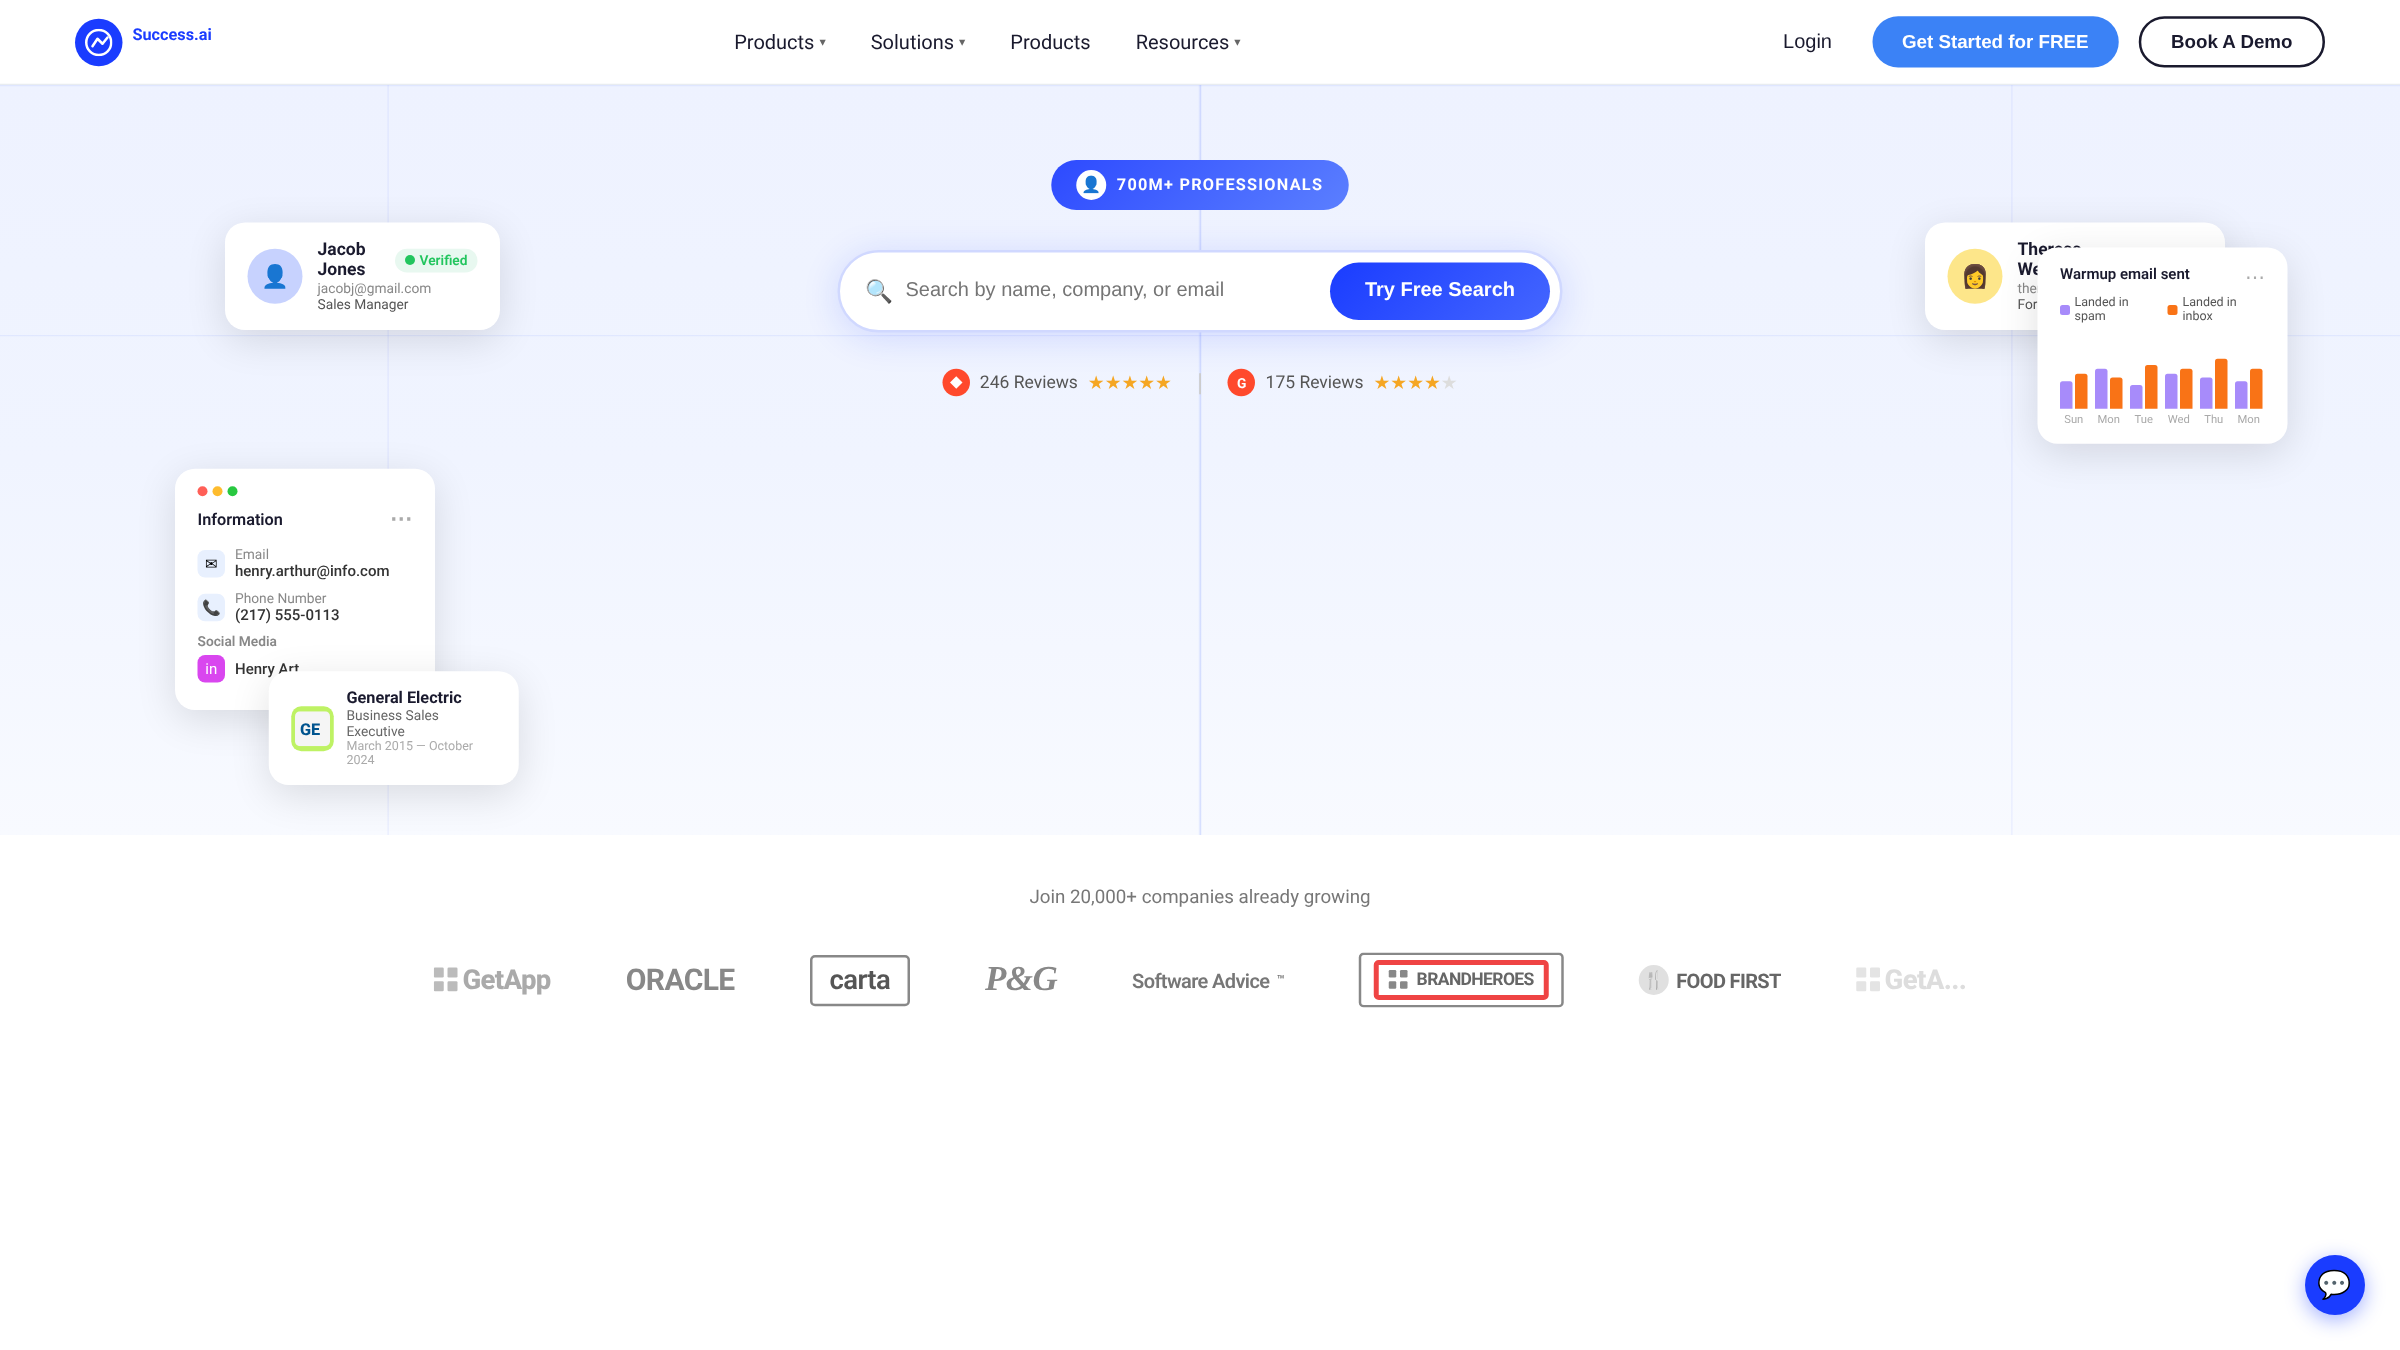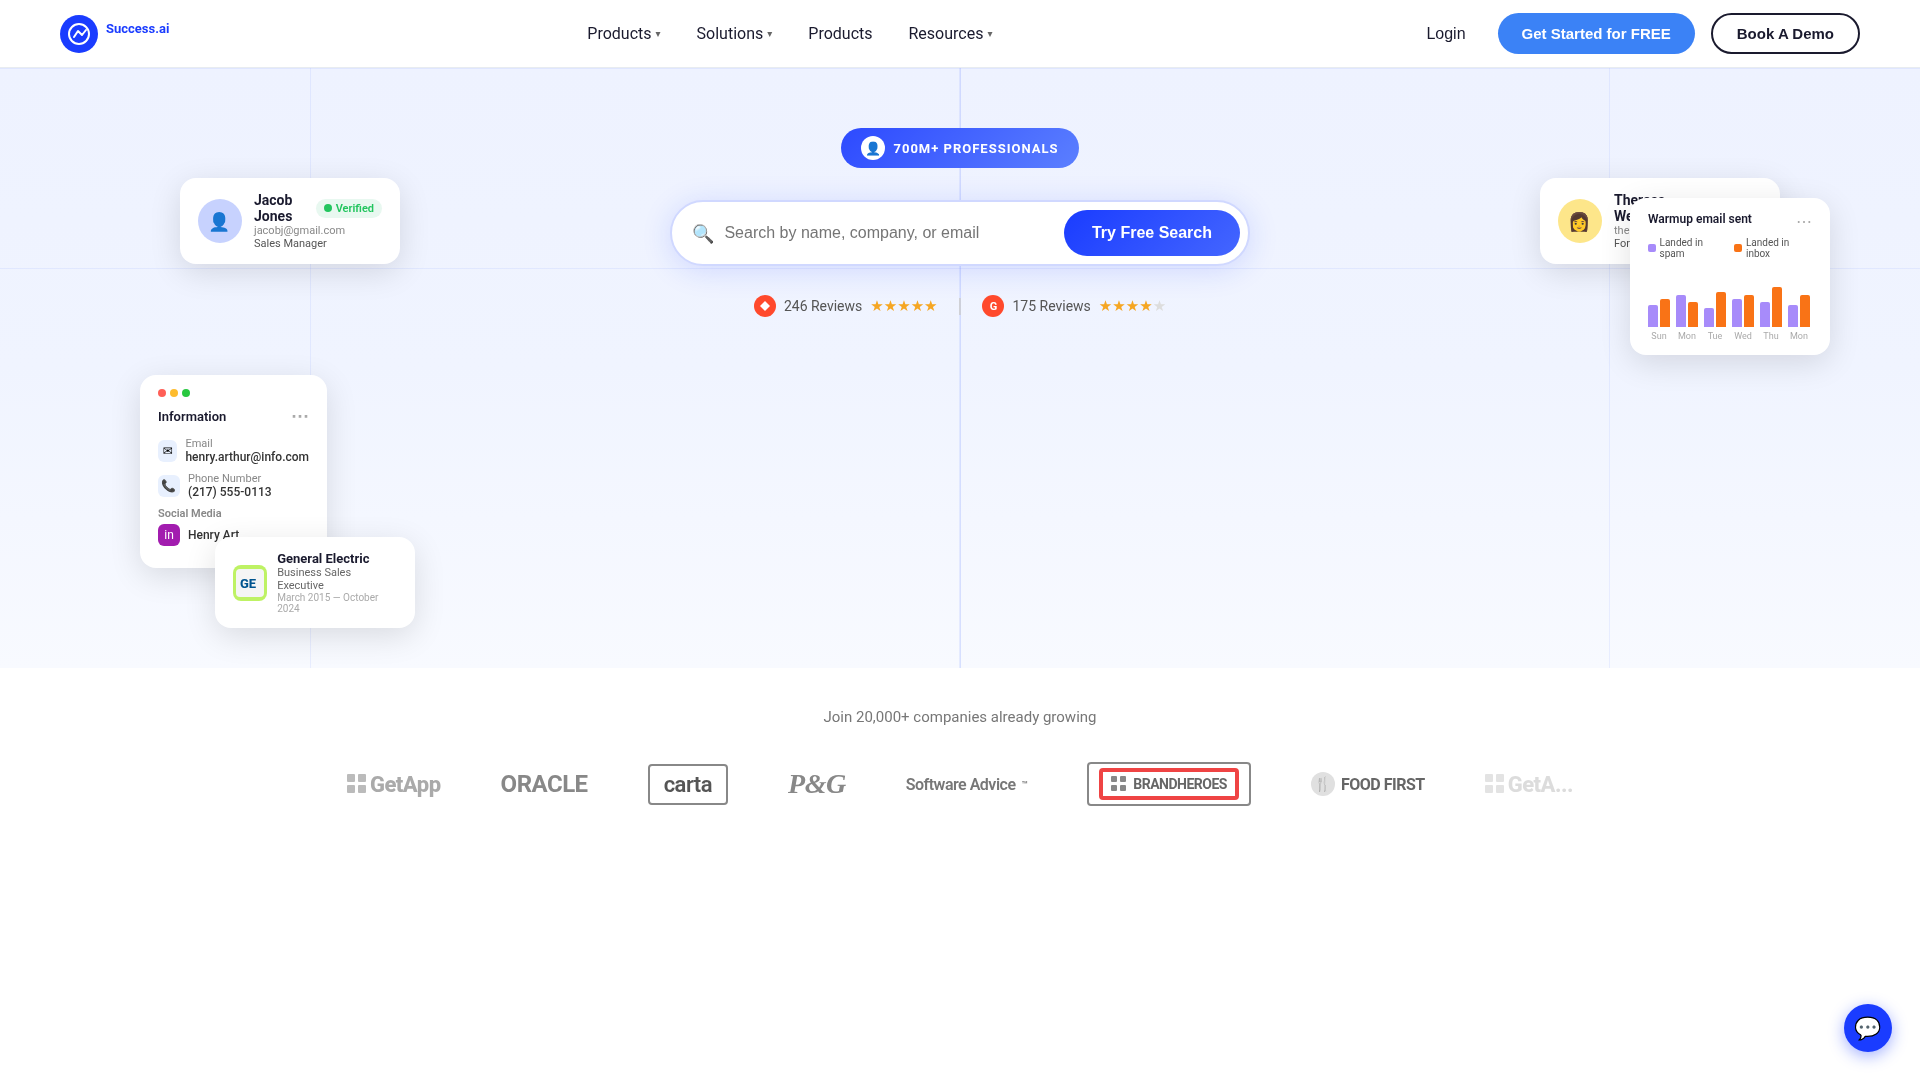--- a/index.html
+++ b/index.html
@@ -124,21 +124,21 @@
     .divider { color: #ccc; font-size: 20px; }
 
     
     .float-card {
       position: absolute; background: #fff; border-radius: 16px;
       box-shadow: 0 8px 32px rgba(0,0,0,0.12); padding: 14px 18px;
       z-index: 10;
     }
     .card-jacob { top: 110px; left: 180px; width: 220px; }
     .card-theresa { top: 110px; right: 140px; width: 240px; }
-    .card-info { bottom: 80px; left: 120px; width: 187px; }
+    .card-info { bottom: 80px; left: 120px; width: 208px; }
     .card-ge { bottom: 50px; left: 190px; width: 200px; }
     .card-chart { top: 120px; right: 80px; width: 200px; }
 
     .person-card { display: flex; align-items: center; gap: 12px; }
     .person-avatar {
       width: 44px; height: 44px; border-radius: 50%; background: #ddd;
       display: flex; align-items: center; justify-content: center;
       font-size: 20px; overflow: hidden; flex-shrink: 0;
     }
     .person-info { flex: 1; }
@@ -368,21 +368,21 @@
       </div>
       <div class="info-row">
         <div class="info-icon">📞</div>
         <div>
           <div class="info-label">Phone Number</div>
           <div class="info-value">(217) 555-0113</div>
         </div>
       </div>
       <div class="info-section">Social Media</div>
       <div class="info-row">
-        <div class="info-icon" style="background:#a21caf;color:#fff;">in</div>
+        <div class="info-icon" style="background:#d946ef;color:#fff;">in</div>
         <div class="info-value">Henry Art...</div>
       </div>
     </div>
   </div>
 
   <div class="float-card card-ge" style="bottom:40px;left:215px;">
     <div class="ge-card">
       <div class="ge-logo">
         <svg width="28" height="28" viewBox="0 0 28 28" fill="none">
           <rect width="28" height="28" rx="4" fill="#f5f5f5"></rect>

